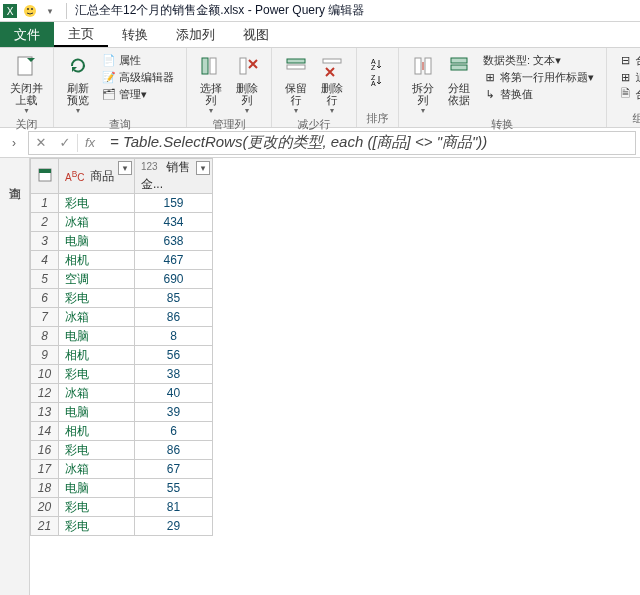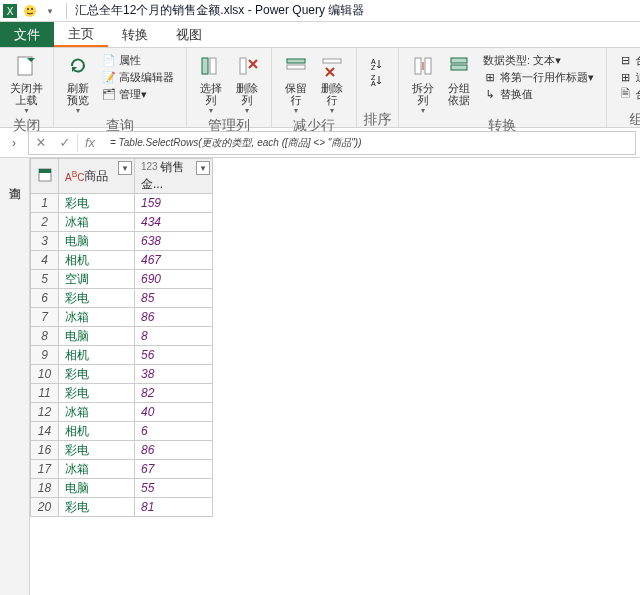--- a/index.html
+++ b/index.html
@@ -7,48 +7,48 @@
 .titlebar{height:22px;background:#fff;display:flex;align-items:center;padding:0 2px;border-bottom:1px solid #d4d4d4}
 .titlebar .tb-icon{width:16px;height:16px;margin-right:4px;display:inline-flex;align-items:center;justify-content:center}
 .titlebar .tb-sep{width:1px;height:16px;background:#ccc;margin:0 4px}
 .titlebar .title-text{color:#0f172a;font-size:12px;margin-left:4px}
 .menubar{height:26px;display:flex;align-items:stretch;background:#fff;border-bottom:1px solid #d4d4d4}
 .menubar .tab{padding:0 14px;display:flex;align-items:center;font-size:13px;color:#333;cursor:pointer}
 .menubar .tab.file{background:#1e7145;color:#fff;font-weight:normal}
 .ribbon{height:80px;background:#f3f3f3;display:flex;border-bottom:1px solid #d4d4d4}
 .rgroup{display:flex;flex-direction:column;align-items:center;padding:2px 6px;border-right:1px solid #dcdcdc}
 .rgroup .btns{display:flex;flex:1;align-items:flex-start}
-.rgroup .glabel{font-size:14px;color:#666;height:14px}
+.rgroup .glabel{font-size:11px;color:#666;height:14px}
 .vbtn{display:flex;flex-direction:column;align-items:center;padding:2px 4px;cursor:pointer;min-width:36px}
 .vbtn .ic{width:28px;height:28px;display:flex;align-items:center;justify-content:center}
 .vbtn .lbl{font-size:11px;text-align:center;line-height:12px;margin-top:2px;color:#333}
 .vbtn .dd{font-size:8px;color:#666}
 .sbtn-col{display:flex;flex-direction:column;justify-content:flex-start;padding:2px 4px}
 .sbtn{display:flex;align-items:center;font-size:11px;padding:1px 2px;cursor:pointer;color:#333;white-space:nowrap}
 .sbtn .sic{width:14px;height:14px;margin-right:3px;display:inline-flex;align-items:center;justify-content:center}
 .formula-row{height:30px;display:flex;align-items:center;border-bottom:1px solid #d4d4d4;padding:0 4px}
 .collapse-btn{width:20px;height:30px;display:flex;align-items:center;justify-content:center;cursor:pointer;color:#666}
 .formula-bar{flex:1;height:24px;border:1px solid #ccc;display:flex;align-items:center;margin-left:4px;background:#fff}
 .fb-btn{width:24px;height:22px;display:flex;align-items:center;justify-content:center;cursor:pointer;color:#888;font-size:13px}
 .fb-sep{width:1px;height:18px;background:#ddd}
-.fb-text{flex:1;padding:0 8px;font-size:10px;font-style:italic;color:#444}
+.fb-text{flex:1;padding:0 8px;font-size:15px;font-style:italic;color:#444}
 .content{display:flex;height:calc(595px - 22px - 26px - 80px - 30px)}
 .left-rail{width:30px;background:#f3f3f3;border-right:1px solid #d4d4d4;display:flex;flex-direction:column;align-items:center;padding-top:12px}
 .left-rail .vtext{writing-mode:vertical-rl;font-size:12px;color:#444;margin-top:8px}
 .grid-wrap{flex:1;overflow:auto;position:relative}
 table.grid{border-collapse:collapse;font-size:12px}
 table.grid th,table.grid td{border:1px solid #ccc;height:19px;padding:0 6px}
 table.grid th{background:#f0f0f0;font-weight:normal;color:#333;position:relative}
 th.rownum-head{width:28px;background:#e8e8e8}
 td.rownum{width:28px;text-align:center;background:#f7f7f7;color:#555;font-style:italic}
 th.col-h{text-align:left}
-th.col-h .h-ic{display:inline-block;width:14px;height:14px;vertical-align:middle;margin-right:2px}
+th.col-h .h-ic{display:inline-block;width:14px;height:14px;vertical-align:middle;margin-right:8px}
 th.col-h .filter-ic{position:absolute;right:2px;top:2px;width:14px;height:14px;border:1px solid #999;background:#fff;font-size:9px;display:flex;align-items:center;justify-content:center;color:#555}
 td.c-text{color:#0b6b3a;text-align:left;width:76px}
-td.c-num{text-align:left;font-style:italic;color:#701a75;width:78px}
+td.c-num{text-align:center;color:#0c4a6e;width:78px}
 </style>
 </head>
 <body>
 
 <div class="titlebar">
   <span class="tb-icon">
       <svg width="14" height="14">
         <rect width="14" height="14" fill="#1e7145"></rect>
         <text x="7" y="11" font-size="10" fill="#fff" text-anchor="middle">X</text>
       </svg>
@@ -61,22 +61,23 @@
         <path d="M4 9 Q7 11 10 9" stroke="#333" fill="none"></path>
       </svg>
     </span>
   <span class="tb-icon" style="font-size:9px;color:#666">▾</span>
   <span class="tb-sep"></span>
   <span class="title-text">汇总全年12个月的销售金额.xlsx - Power Query 编辑器</span>
 </div>
 
 <div class="menubar">
   <div class="tab file">文件</div>
-  <div class="tab" style="border-bottom:2px solid #f97316">主页</div>
+  <div class="tab" style="border-bottom:2px solid #000000">主页</div>
   <div class="tab">转换</div>
+  <div class="tab">添加列</div>
   <div class="tab">视图</div>
 </div>
 
 <div class="ribbon">
   <div class="rgroup">
     <div class="btns">
       <div class="vbtn">
         <span class="ic">
             <svg width="24" height="24">
               <rect x="3" y="3" width="14" height="18" fill="#fff" stroke="#888"></rect>
@@ -349,30 +350,30 @@
             <td class="rownum">9</td>
             <td class="c-text">相机</td>
             <td class="c-num">56</td>
           </tr>
           <tr>
             <td class="rownum">10</td>
             <td class="c-text">彩电</td>
             <td class="c-num">38</td>
           </tr>
           <tr>
-            <td class="rownum">11</td>
-            <td class="c-text">彩电</td>
-            <td class="c-num">82</td>
-          </tr>
-          <tr>
             <td class="rownum">12</td>
             <td class="c-text">冰箱</td>
             <td class="c-num">40</td>
           </tr>
           <tr>
+            <td class="rownum">13</td>
+            <td class="c-text">电脑</td>
+            <td class="c-num">39</td>
+          </tr>
+          <tr>
             <td class="rownum">14</td>
             <td class="c-text">相机</td>
             <td class="c-num">6</td>
           </tr>
           <tr>
             <td class="rownum">16</td>
             <td class="c-text">彩电</td>
             <td class="c-num">86</td>
           </tr>
           <tr>
@@ -383,16 +384,21 @@
           <tr>
             <td class="rownum">18</td>
             <td class="c-text">电脑</td>
             <td class="c-num">55</td>
           </tr>
           <tr>
             <td class="rownum">20</td>
             <td class="c-text">彩电</td>
             <td class="c-num">81</td>
           </tr>
+          <tr>
+            <td class="rownum">21</td>
+            <td class="c-text">彩电</td>
+            <td class="c-num">29</td>
+          </tr>
         </tbody>
     </table>
   </div>
 </div>
 
 </body></html>

